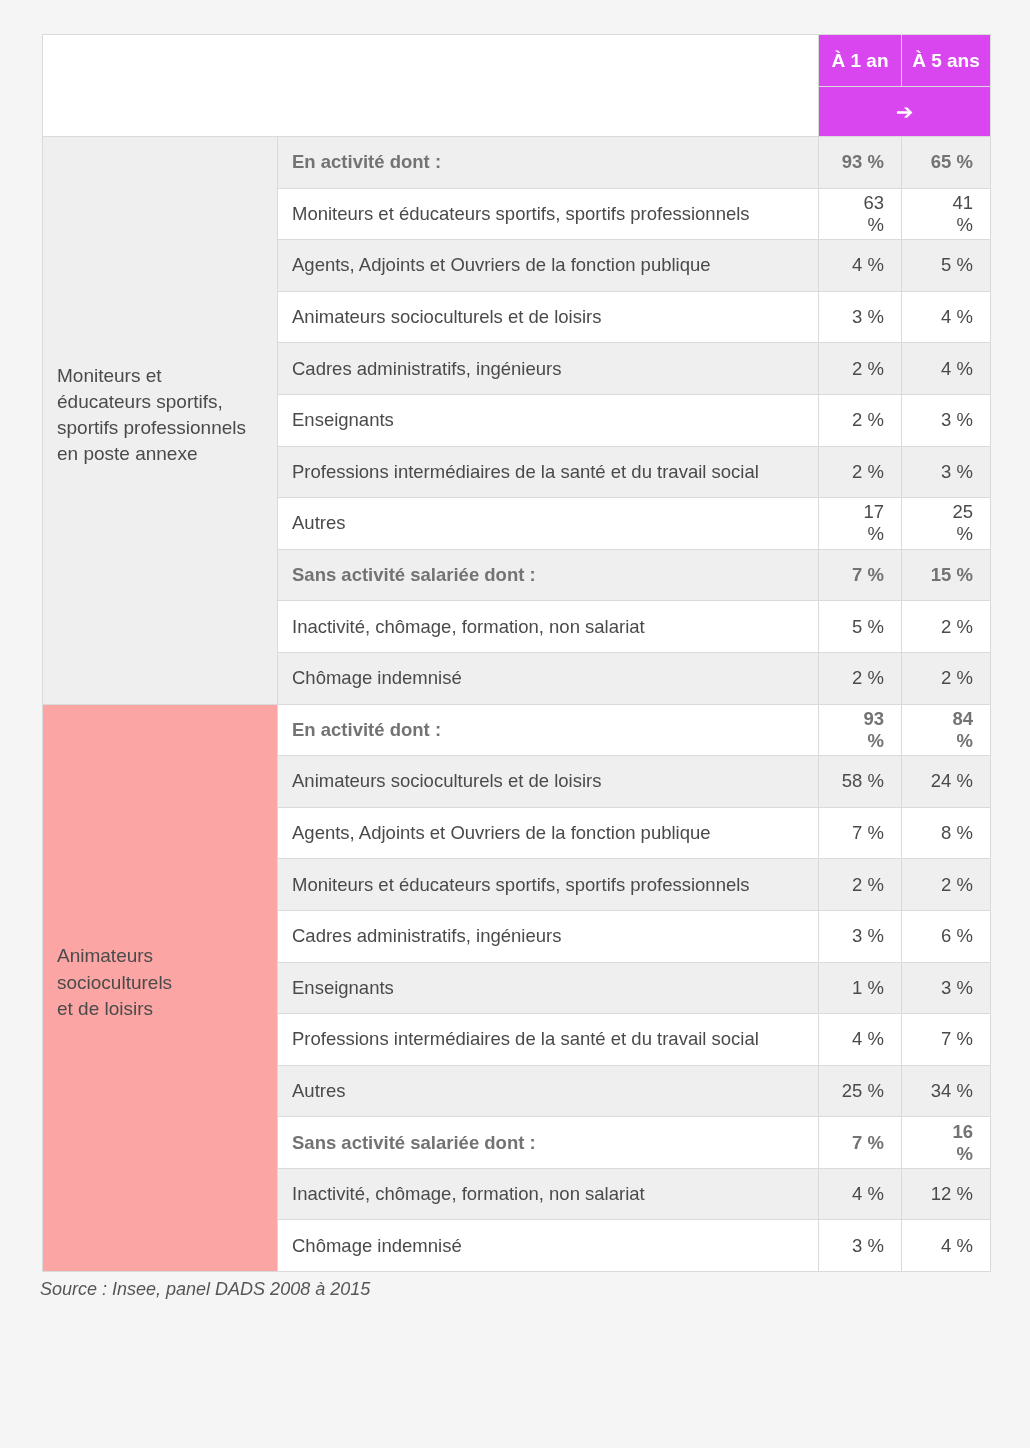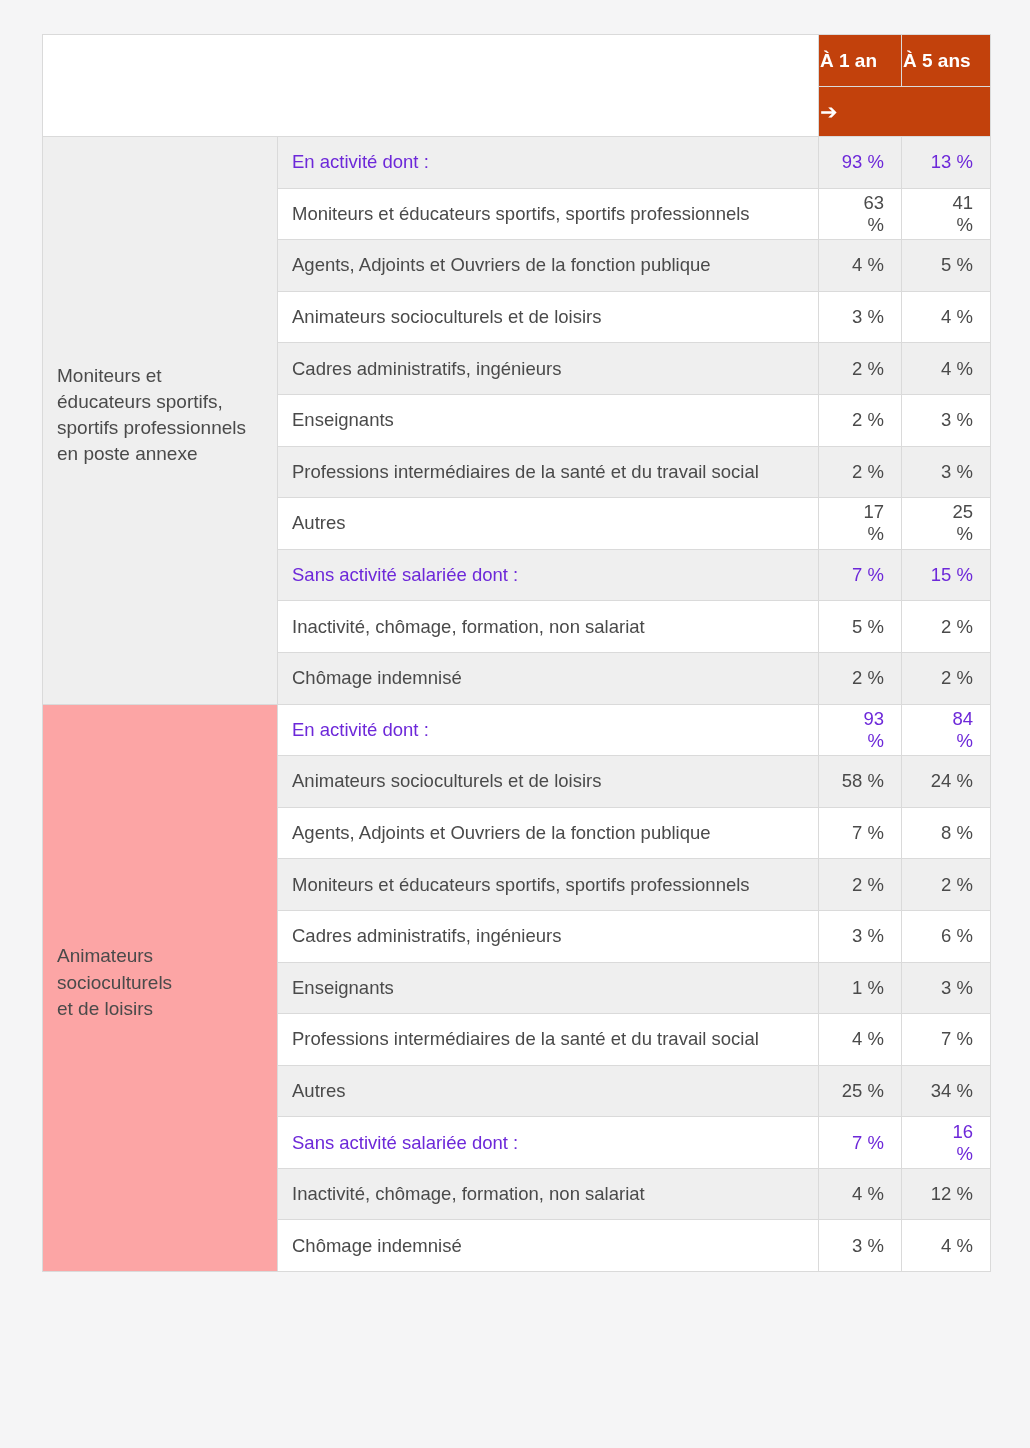--- a/index.html
+++ b/index.html
@@ -28,34 +28,34 @@
     width:948px; margin-left:2px;
     background:#ffffff;
     table-layout:fixed;
   }
   table.fig, table.fig td, table.fig th { border:1px solid #dadada; }
 
   thead tr.hdr-row { height:52px; }
   thead tr.arrow-row { height:50px; }
   td.hdr-empty { background:#ffffff; }
   th.hdr, td.arrow-cell {
-    background:#c2410c; color:#ffffff;
+    background:#d946ef; color:#ffffff;
     font-weight:700; font-size:19px;
-    text-align:left; vertical-align:middle;
+    text-align:center; vertical-align:middle;
     border:2px solid #ffffff;
   }
   td.arrow-cell { font-size:21px; font-weight:400; }
 
   tbody tr { height:51.6px; }
   tbody td { vertical-align:middle; font-size:18.5px; }
   td.gray { background:#efefef; }
   td.white { background:#ffffff;padding-left:33px; }
   td.label-cell { padding:0 8px 0 14px; }
   td.val-cell { text-align:right; padding-right:17px;margin-left:24px; }
-  tr.bold td.label-cell, tr.bold td.val-cell { font-weight:400; color:#6d28d9; }
+  tr.bold td.label-cell, tr.bold td.val-cell { font-weight:700; color:#737373; }
   td.group-cell {
     vertical-align:middle;
     padding:0 8px 10px 14px;
     white-space:pre-line;
     line-height:1.38;
     font-size:19px;
   }
   td.g0 { background:#efefef; }
   td.g1 { background:#fca5a5; }
 
@@ -93,21 +93,21 @@
       </tr>
     </thead>
     <tbody id="table-body">
         <tr class="bold">
           <td class="group-cell g0" rowspan="11">Moniteurs et
 éducateurs sportifs,
 sportifs professionnels
 en poste annexe</td>
           <td class="label-cell gray">En activité dont :</td>
           <td class="val-cell gray">93 %</td>
-          <td class="val-cell gray">13 %</td>
+          <td class="val-cell gray">65 %</td>
         </tr>
         <tr>
           <td class="label-cell white">Moniteurs et éducateurs sportifs, sportifs professionnels</td>
           <td class="val-cell white">63 %</td>
           <td class="val-cell white">41 %</td>
         </tr>
         <tr>
           <td class="label-cell gray">Agents, Adjoints et Ouvriers de la fonction publique</td>
           <td class="val-cell gray">4 %</td>
           <td class="val-cell gray">5 %</td>
@@ -206,13 +206,14 @@
           <td class="val-cell gray">12 %</td>
         </tr>
         <tr>
           <td class="label-cell white">Chômage indemnisé</td>
           <td class="val-cell white">3 %</td>
           <td class="val-cell white">4 %</td>
         </tr>
       </tbody>
   </table>
 
+  <p class="source">Source : Insee, panel DADS 2008 à 2015</p>
 </div>
 
 </body></html>

